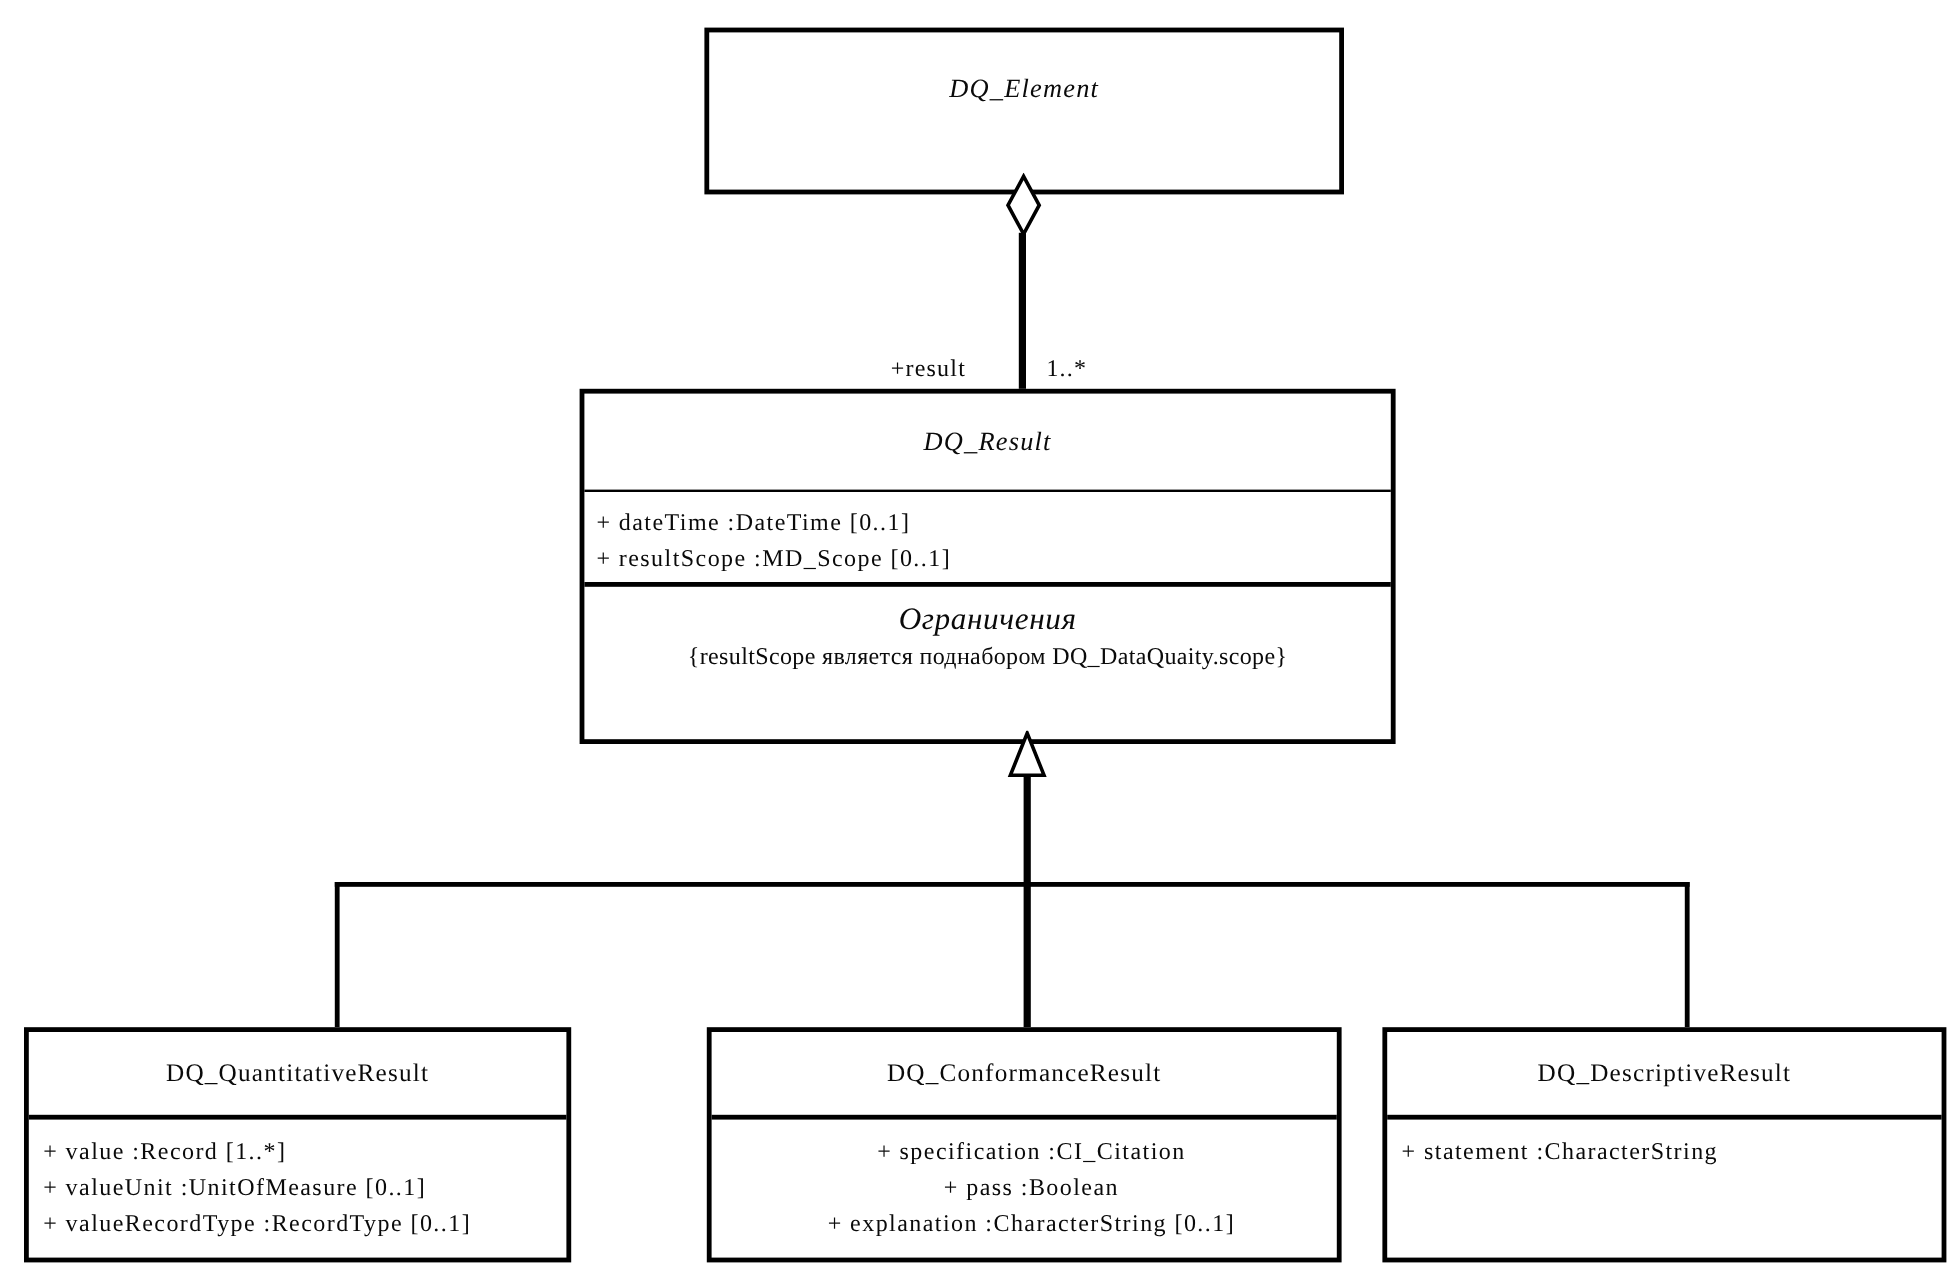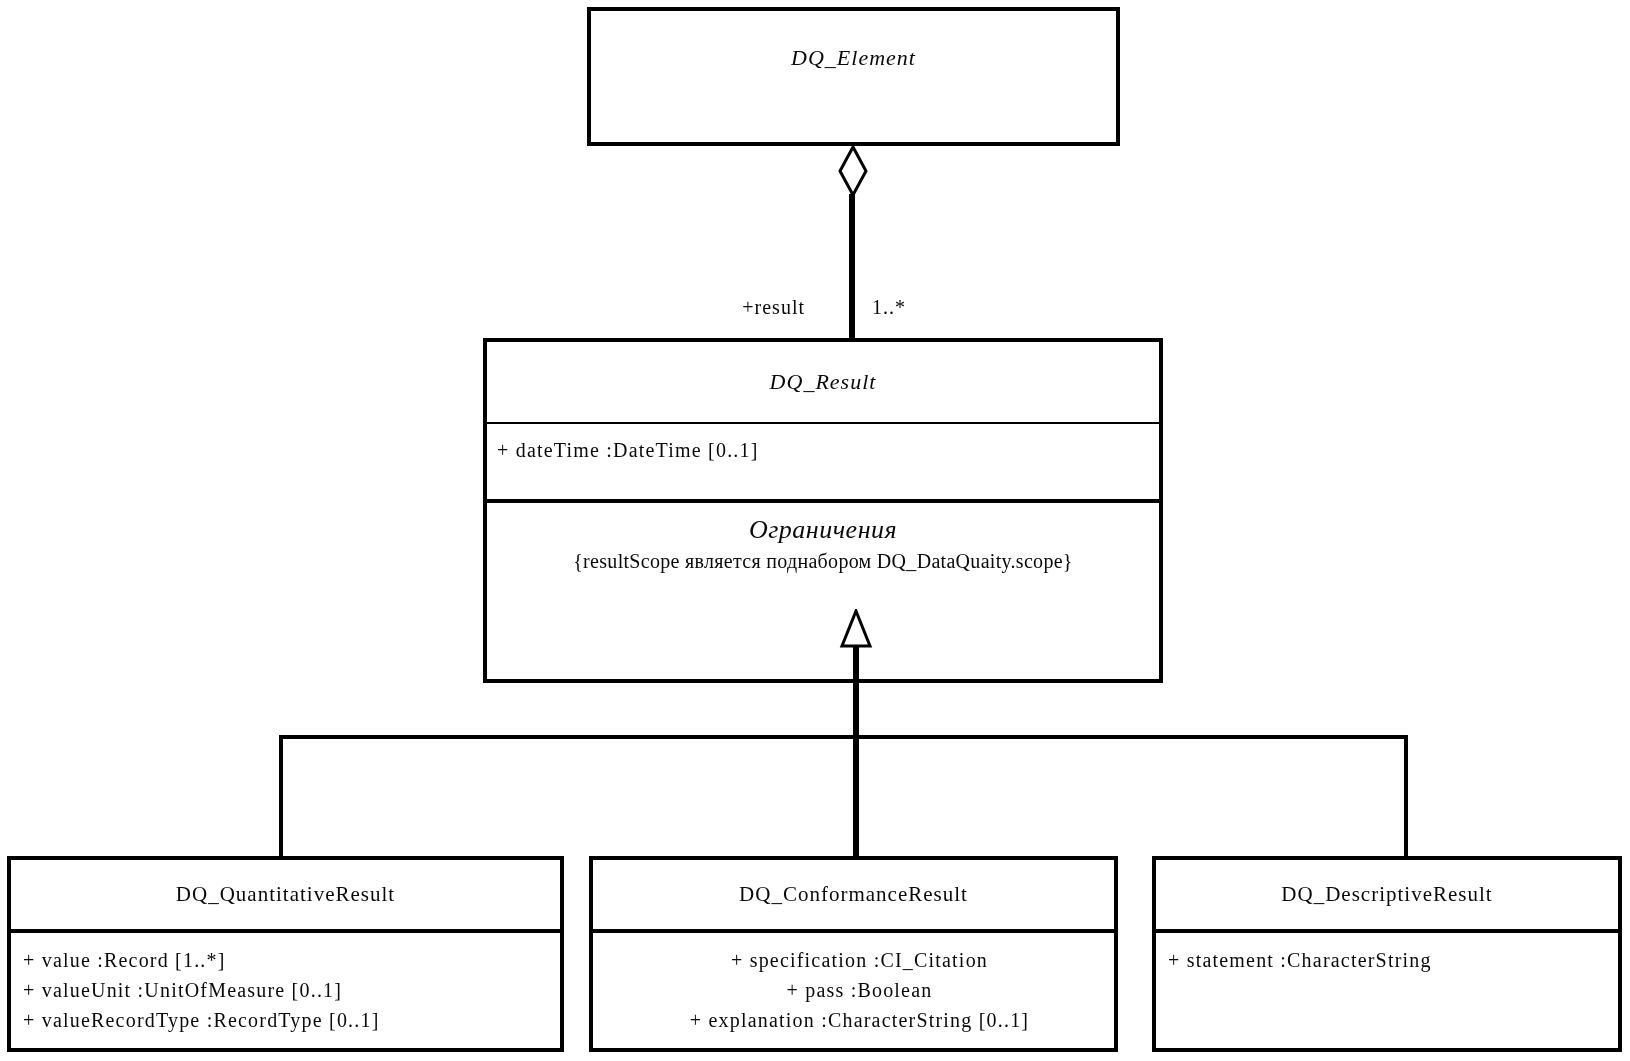--- a/index.html
+++ b/index.html
@@ -36,51 +36,51 @@
   .line { position: absolute; background: #000000; }
   .conn-label {
     position: absolute;
     font-size: 20px;
     letter-spacing: 1px;
     white-space: nowrap;
   }
   .marker { position: absolute; }
 
   
-  .box-element { left: 587px; top: 7px; width: 533px; height: 139px; }
+  .box-element { left: 587px; top: 23px; width: 533px; height: 139px; }
   .box-element .class-title { height: 64px; padding-top: 30px; }
 
   
   .diamond-svg { left: 837px; top: 144px; }
   .assoc-line { left: 849px; top: 194px; width: 6px; height: 146px; }
   .role-label { left: 655px; top: 296px; width: 150px; text-align: right; }
   .mult-label { left: 872px; top: 296px; }
 
   
-  .box-result { left: 483px; top: 338px; width: 680px; height: 345px; }
+  .box-result { left: 483px; top: 324px; width: 680px; height: 296px; }
   .box-result .title-comp { height: 82px; border-bottom: 2px solid #000000; }
   .box-result .attrs-comp { height: 79px; padding: 11px 0 17px 10px; border-bottom: 4px solid #000000; }
   .box-result .constraints-comp { text-align: center; padding-top: 12px; }
   .constraints-title { font-size: 26px; letter-spacing: 0.5px; }
   .constraint-text { font-size: 20px; letter-spacing: 0.3px; margin-top: 5px; white-space: nowrap; }
 
   
   .triangle-svg { left: 839px; top: 609px; }
   .gen-line { left: 853px; top: 645px; width: 6px; height: 211px; }
   .h-conn { left: 279px; top: 735px; width: 1129px; height: 4px; }
   .drop-left { left: 279px; top: 735px; width: 4px; height: 121px; }
   .drop-right { left: 1404px; top: 735px; width: 4px; height: 121px; }
 
   
   .subclass { top: 856px; height: 196px; }
   .subclass .title-comp { height: 73px; border-bottom: 4px solid #000000; }
   .subclass .attrs-comp { padding: 12px 0 0 12px; }
   .subclass .class-title { height: 100%; font-size: 21px; }
   .attr { font-size: 20px; }
-  .box-quant { left: 7px;    width: 557px; }
+  .box-quant { left: 20px;    width: 456px; }
   .box-conf  { left: 589px;  width: 529px; text-align: center; }
   .box-desc  { left: 1152px; width: 470px; }
 </style>
 </head>
 <body>
 
 <div class="diagram">
 
   <div class="uml-class box-element">
     <div class="class-title italic">DQ_Element</div>
@@ -92,20 +92,21 @@
 
   <div class="line assoc-line"></div>
 
   <div class="conn-label role-label">+result</div>
   <div class="conn-label mult-label">1..*</div>
 
   <div class="uml-class box-result">
     <div class="class-title italic title-comp">DQ_Result</div>
     <div class="attrs-comp">
       <div class="attr">+  dateTime  :DateTime [0..1]</div>
+      <div class="attr">+  resultScope  :MD_Scope [0..1]</div>
     </div>
     <div class="constraints-comp">
       <div class="constraints-title italic">Ограничения</div>
       <div class="constraint-text">{resultScope является поднабором DQ_DataQuaity.scope}</div>
     </div>
   </div>
 
   <svg class="marker triangle-svg" width="34" height="40" viewBox="0 0 34 40">
     <polygon points="17,2 31,37 3,37" fill="#ffffff" stroke="#000000" stroke-width="3"></polygon>
   </svg>

